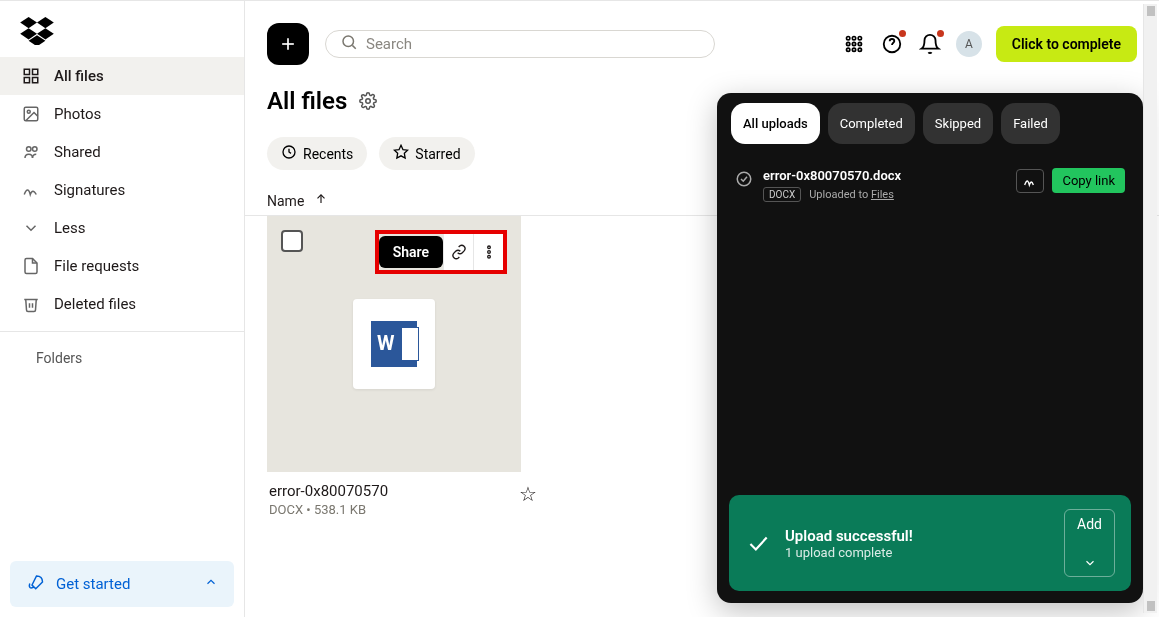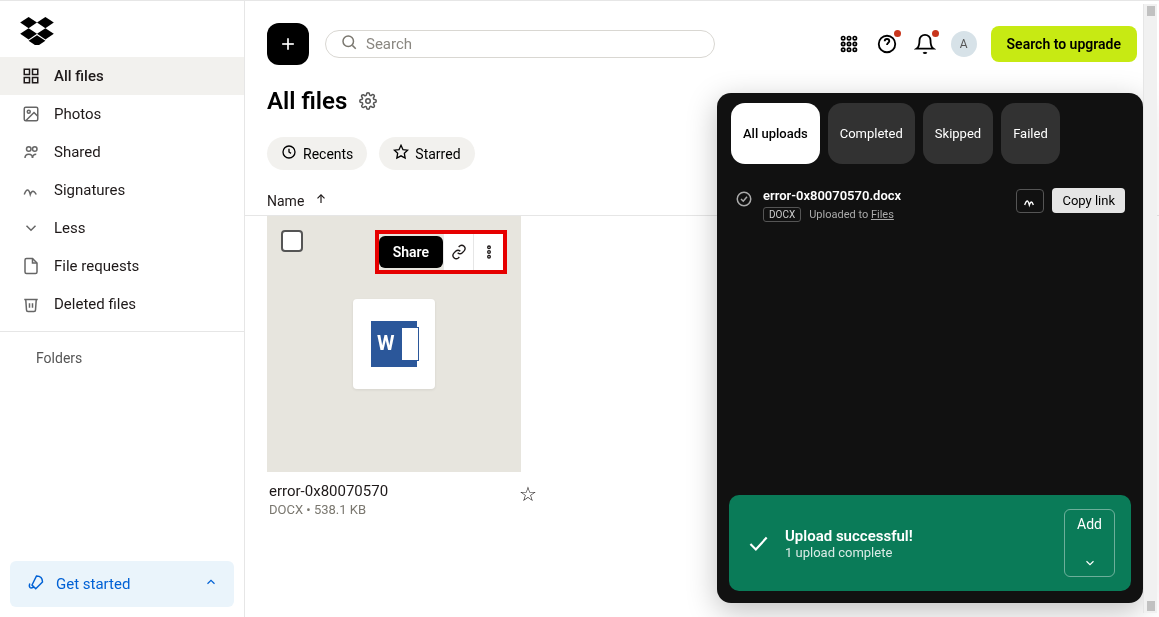--- a/index.html
+++ b/index.html
@@ -53,34 +53,34 @@
 .tile-name { font-size: 15px; color: #1e1919; margin-bottom: 2px; }
 .tile-sub { font-size: 13px; color: #7a776f; }
 .star { font-size: 20px; color: #1e1919; cursor: pointer; }
 
 .uploads-panel { position: absolute; right: 16px; top: 92px; width: 426px; height: 510px; background: #111; border-radius: 14px; color: #fff; display: flex; flex-direction: column; box-shadow: 0 8px 30px rgba(0,0,0,0.25); }
 .up-header { display: flex; align-items: center; padding: 18px 20px 10px 20px; }
 .up-title { font-size: 16px; font-weight: 600; }
 .up-header .sp { flex: 1; }
 .up-ctrl { width: 22px; height: 22px; display: flex; align-items: center; justify-content: center; cursor: pointer; margin-left: 8px; color: #fff; }
 .up-tabs { display: flex; gap: 8px; padding: 10px 14px; flex-wrap: wrap; }
-.up-tab { padding: 23px 12px; border-radius: 14px; background: #323232; font-size: 13px; cursor: pointer; }
+.up-tab { padding: 13px 12px; border-radius: 14px; background: #323232; font-size: 13px; cursor: pointer; }
 .up-tab.on { background: #fff; color: #000; font-weight: 500; }
 .up-list { padding: 6px 16px; flex: 1; overflow: auto; }
 .up-item { display: flex; align-items: flex-start; gap: 10px; padding: 8px 2px; }
 .up-check { width: 18px; height: 18px; margin-top: 2px; color: #aaa; flex-shrink: 0; }
 .up-body { flex: 1; }
 .up-fname { font-size: 13px; font-weight: 600; }
 .up-subrow { display: flex; align-items: center; gap: 8px; margin-top: 4px; }
 .ext-badge { font-size: 10px; border: 1px solid #555; padding: 1px 5px; border-radius: 3px; color: #ccc; }
 .up-dest { font-size: 11px; color: #aaa; }
 .up-dest .lnk { text-decoration: underline; }
 .up-actions { display: flex; gap: 8px; align-items: center; flex-shrink: 0; }
 .sig-btn { width: 28px; height: 24px; border: 1px solid #555; border-radius: 4px; display: flex; align-items: center; justify-content: center; font-size: 13px; cursor: pointer; color: #fff; }
-.copy-btn { background: #e5e5e5; color: #000; padding: 5px 10px; border-radius: 4px; font-size: 13px; cursor: pointer; }
+.copy-btn { background: #22c55e; color: #000; padding: 5px 10px; border-radius: 4px; font-size: 13px; cursor: pointer; }
 .up-footer { margin-top: auto; background: #0a7b58; border-radius: 10px; margin: 12px; padding: 14px 16px; display: flex; align-items: center; gap: 14px; }
 .up-footer .big-check { width: 26px; height: 26px; color: #fff; }
 .up-foot-text .t1 { font-weight: 600; font-size: 15px; }
 .up-foot-text .t2 { font-size: 13px; opacity: 0.85; }
 .add-drop { margin-left: auto; border: 1px solid rgba(255,255,255,0.4); padding: 6px 12px; border-radius: 6px; display: flex; align-items: center; gap: 24px; cursor: pointer; font-size: 14px; flex-direction: column; }
 
 .scrollbar-fake { position: absolute; right: 2px; top: 4px; bottom: 4px; width: 14px; background: #f1f1f1; border-left: 1px solid #e6e6e6; }
 .scrollbar-fake::before { content: ""; position: absolute; top: 2px; left: 3px; width: 8px; height: 10px; background: #c1c1c1; }
 .scrollbar-fake::after { content: ""; position: absolute; bottom: 2px; left: 3px; width: 8px; height: 10px; background: #c1c1c1; }
 
@@ -228,21 +228,21 @@
           <span class="dot-notif"></span>
         </div>
         <div class="icon-btn">
           <svg viewBox="0 0 24 24" width="22" height="22">
               <path d="M18 8a6 6 0 10-12 0c0 7-3 9-3 9h18s-3-2-3-9"></path>
               <path d="M13.7 21a2 2 0 01-3.4 0"></path>
             </svg>
           <span class="dot-notif"></span>
         </div>
         <div class="avatar">A</div>
-        <div class="upgrade">Search to upgrade</div>
+        <div class="upgrade">Click to complete</div>
       </div>
     </div>
 
     <div class="page-title-row">
       <div class="page-title">All files</div>
       <span class="gear"><svg viewBox="0 0 24 24" width="18" height="18">
             <circle cx="12" cy="12" r="3"></circle>
             <path d="M19.4 15a1.6 1.6 0 00.3 1.8l.1.1a2 2 0 11-2.8 2.8l-.1-.1a1.6 1.6 0 00-1.8-.3 1.6 1.6 0 00-1 1.5V21a2 2 0 11-4 0v-.1a1.6 1.6 0 00-1-1.5 1.6 1.6 0 00-1.8.3l-.1.1a2 2 0 11-2.8-2.8l.1-.1a1.6 1.6 0 00.3-1.8 1.6 1.6 0 00-1.5-1H3a2 2 0 110-4h.1a1.6 1.6 0 001.5-1 1.6 1.6 0 00-.3-1.8l-.1-.1a2 2 0 112.8-2.8l.1.1a1.6 1.6 0 001.8.3H9a1.6 1.6 0 001-1.5V3a2 2 0 114 0v.1a1.6 1.6 0 001 1.5 1.6 1.6 0 001.8-.3l.1-.1a2 2 0 112.8 2.8l-.1.1a1.6 1.6 0 00-.3 1.8V9a1.6 1.6 0 001.5 1H21a2 2 0 110 4h-.1a1.6 1.6 0 00-1.5 1z"></path>
           </svg></span>
     </div>

